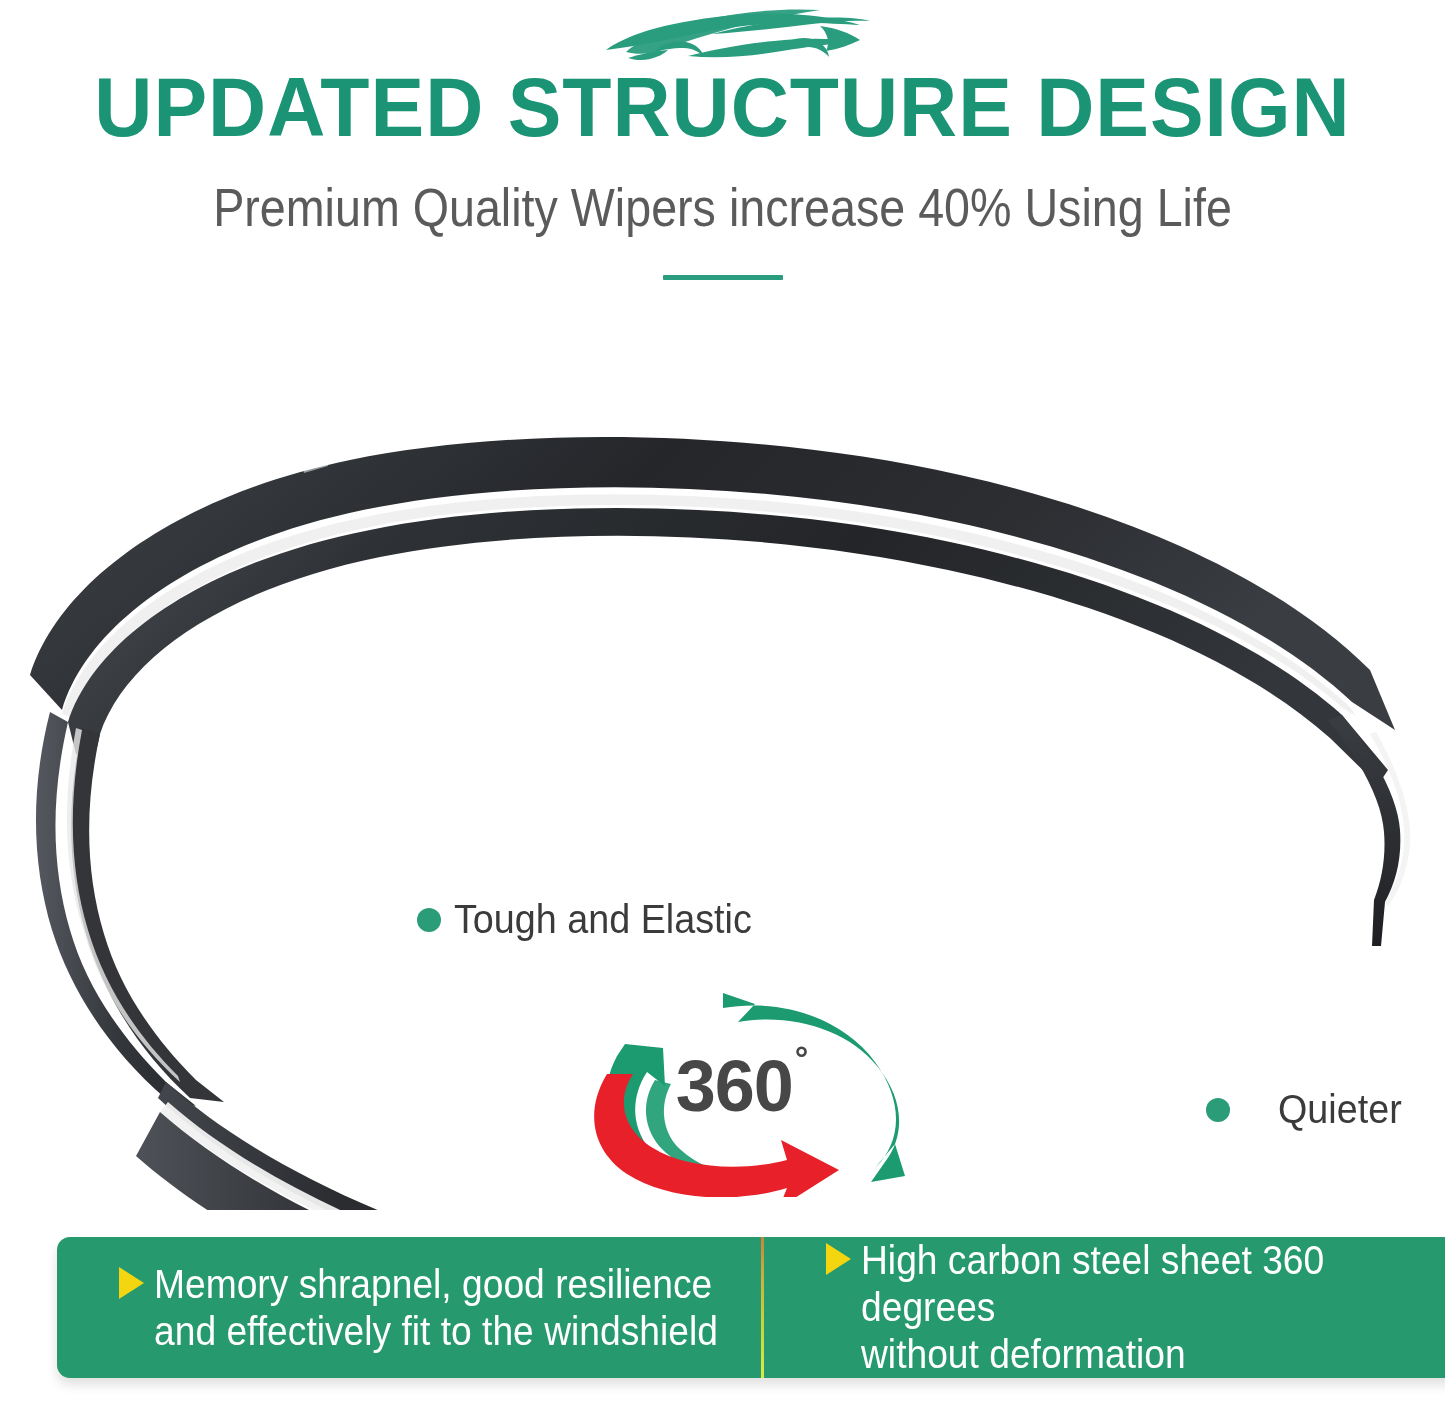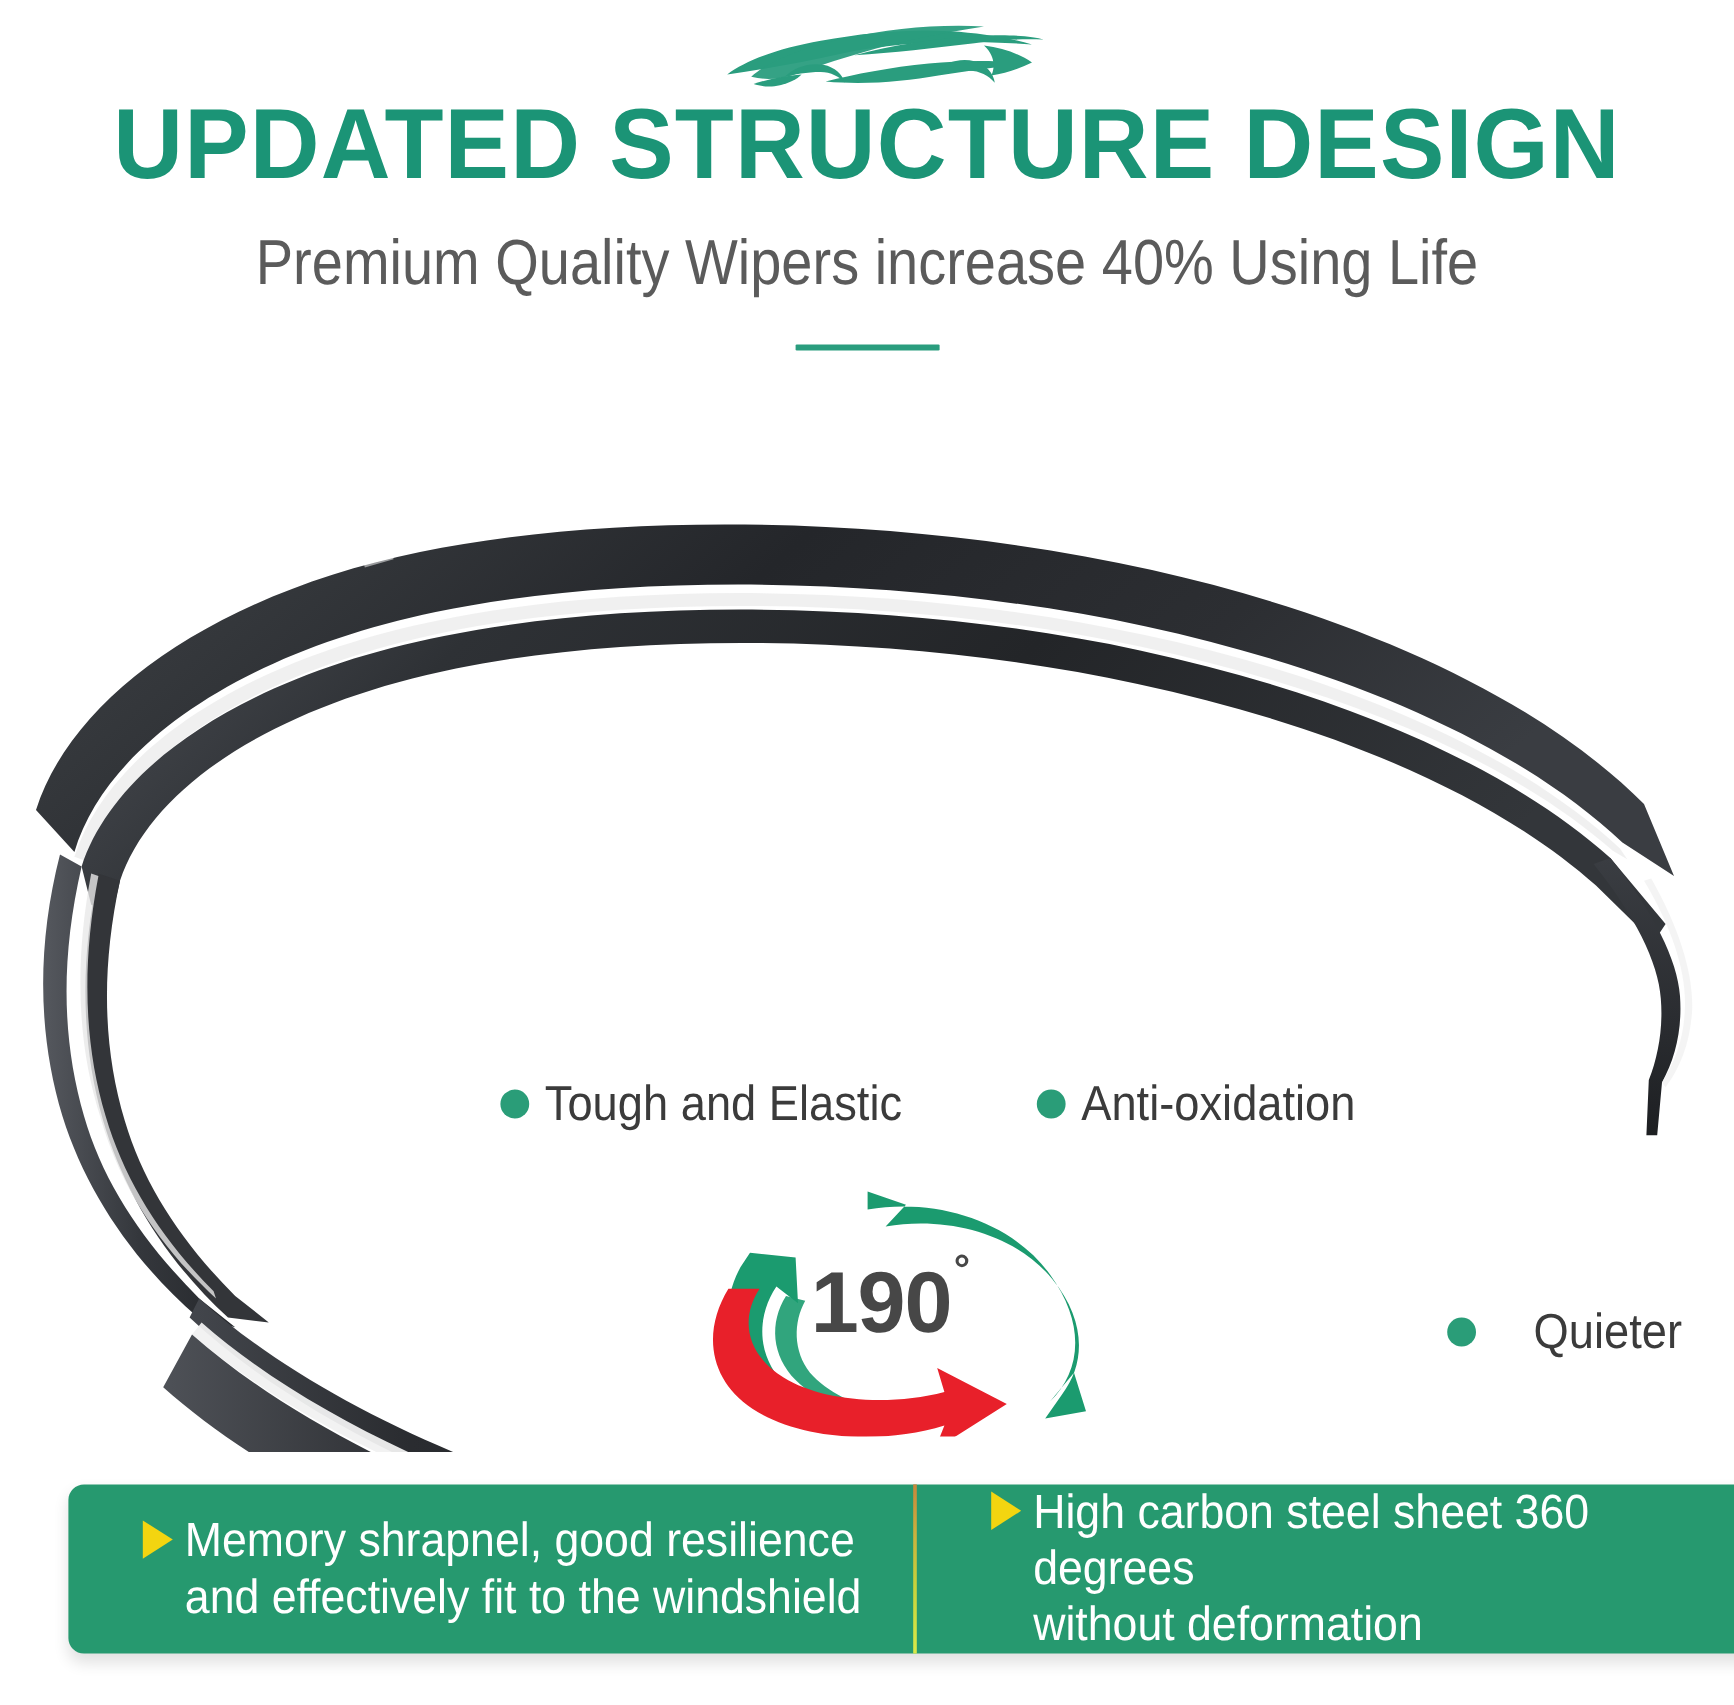--- a/index.html
+++ b/index.html
@@ -12,21 +12,21 @@
     height: 1421px;
     position: relative;
     overflow: hidden;
     font-family: "Liberation Sans", sans-serif;
     -webkit-font-smoothing: antialiased;
   }
 
   
   #header {
     position: absolute;
-    left: 0; top: 16px;
+    left: 0; top: 4px;
     width: 1445px;
     height: 300px;
   }
   #car-logo {
     position: absolute;
     left: 592px;
     top: 2px;
     width: 280px;
     height: 58px;
   }
@@ -410,24 +410,20 @@
 
     <path d="M 1376 402 C 1400 444, 1412 484, 1410 514 C 1408 540, 1400 560, 1388 576
              L 1385 572 C 1396 554, 1403 536, 1404 512 C 1406 482, 1394 444, 1370 404 Z" fill="#F0F0F0" opacity="0.7"></path>
   </svg>
 
   <div class="feature-label" id="feature-tough">
     <span class="bullet-dot"></span>
     <span class="feature-text">Tough and Elastic</span>
   </div>
 
-  <div class="feature-label" id="feature-anti">
-    <span class="bullet-dot"></span>
-    <span class="feature-text">Anti-oxidation</span>
-  </div>
 
 
   <div class="feature-label" id="feature-quiet">
     <span class="bullet-dot"></span>
     <span class="feature-text">Quieter</span>
   </div>
 
   <div id="badge-360">
     <svg viewBox="0 0 340 215" xmlns="http://www.w3.org/2000/svg">
 
@@ -466,21 +462,21 @@
                C 92 218, 160 222, 212 206
                L 204 226
                L 264 188
                L 206 158
                L 212 178
                C 166 190, 110 186, 78 166
                C 46 146, 42 116, 58 92
                Z" fill="#E8202A"></path>
     </svg>
     <div id="badge-360-text">
-      <span class="num">190</span>
+      <span class="num">360</span>
       <span class="deg">°</span>
     </div>
   </div>
 </div>
 
 <div id="bottom-banner">
 
   <div class="banner-half">
     <div class="banner-row">
       <span class="banner-arrow"></span>

